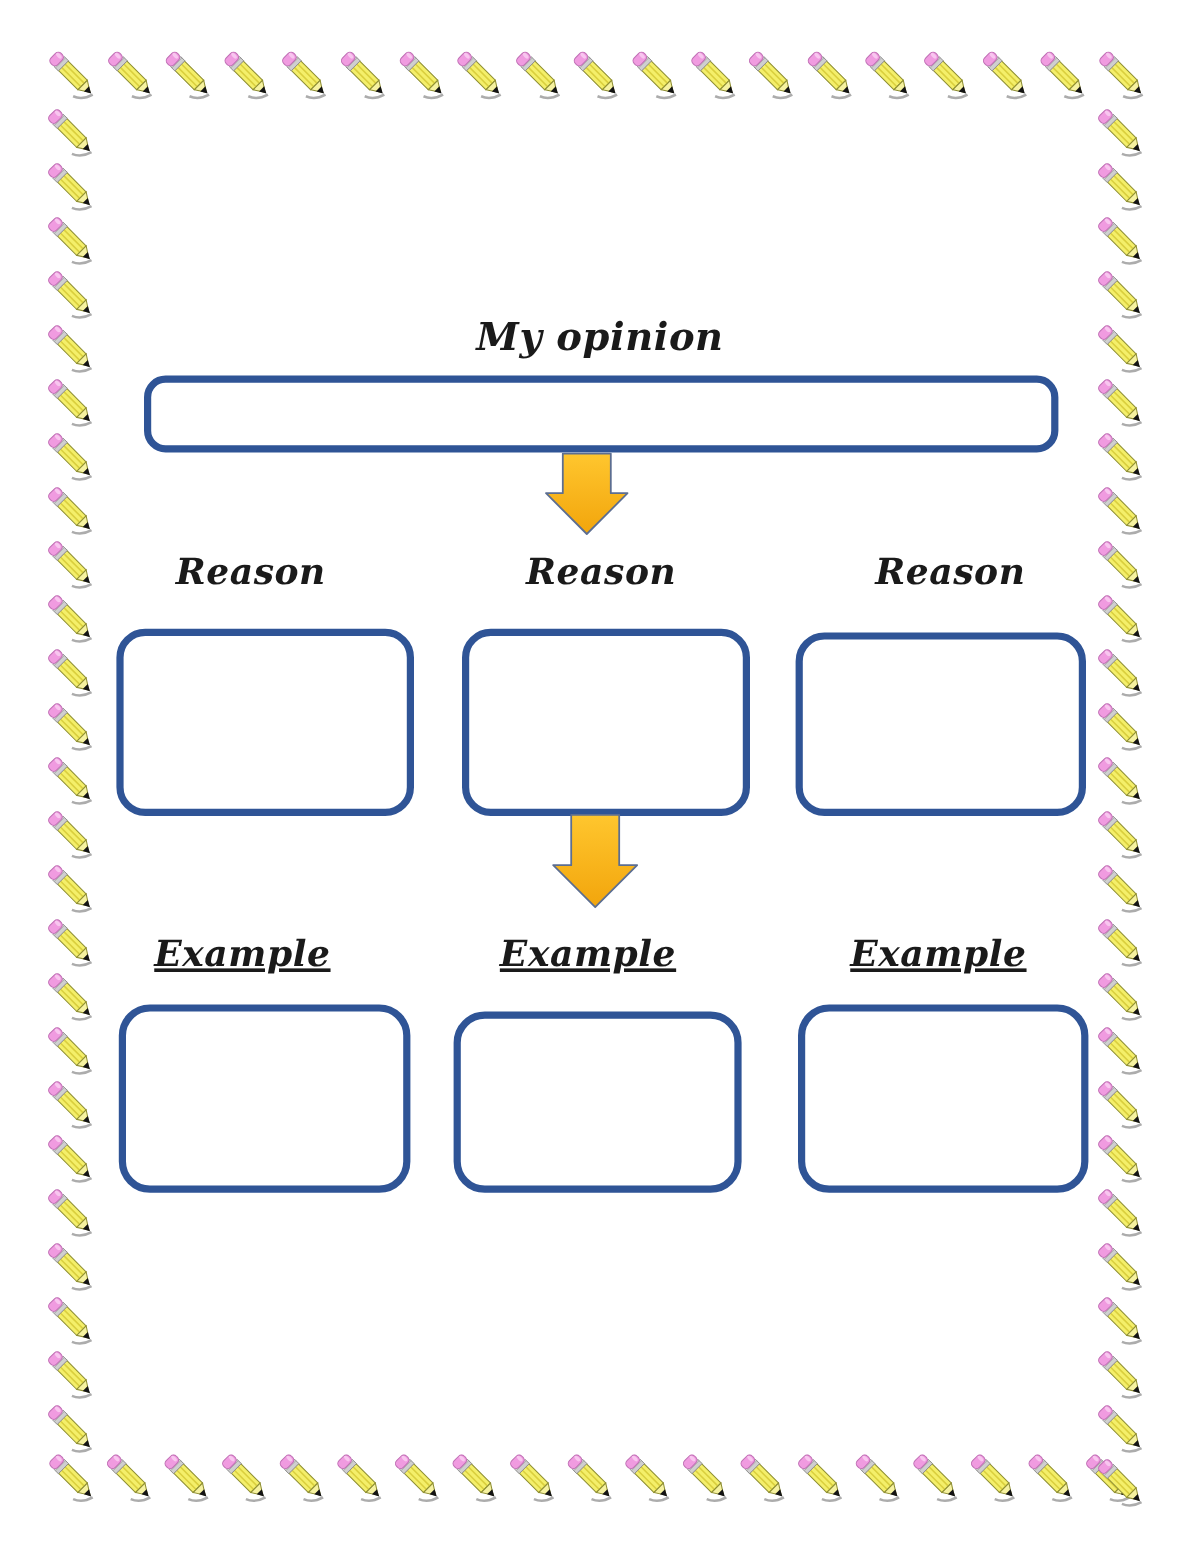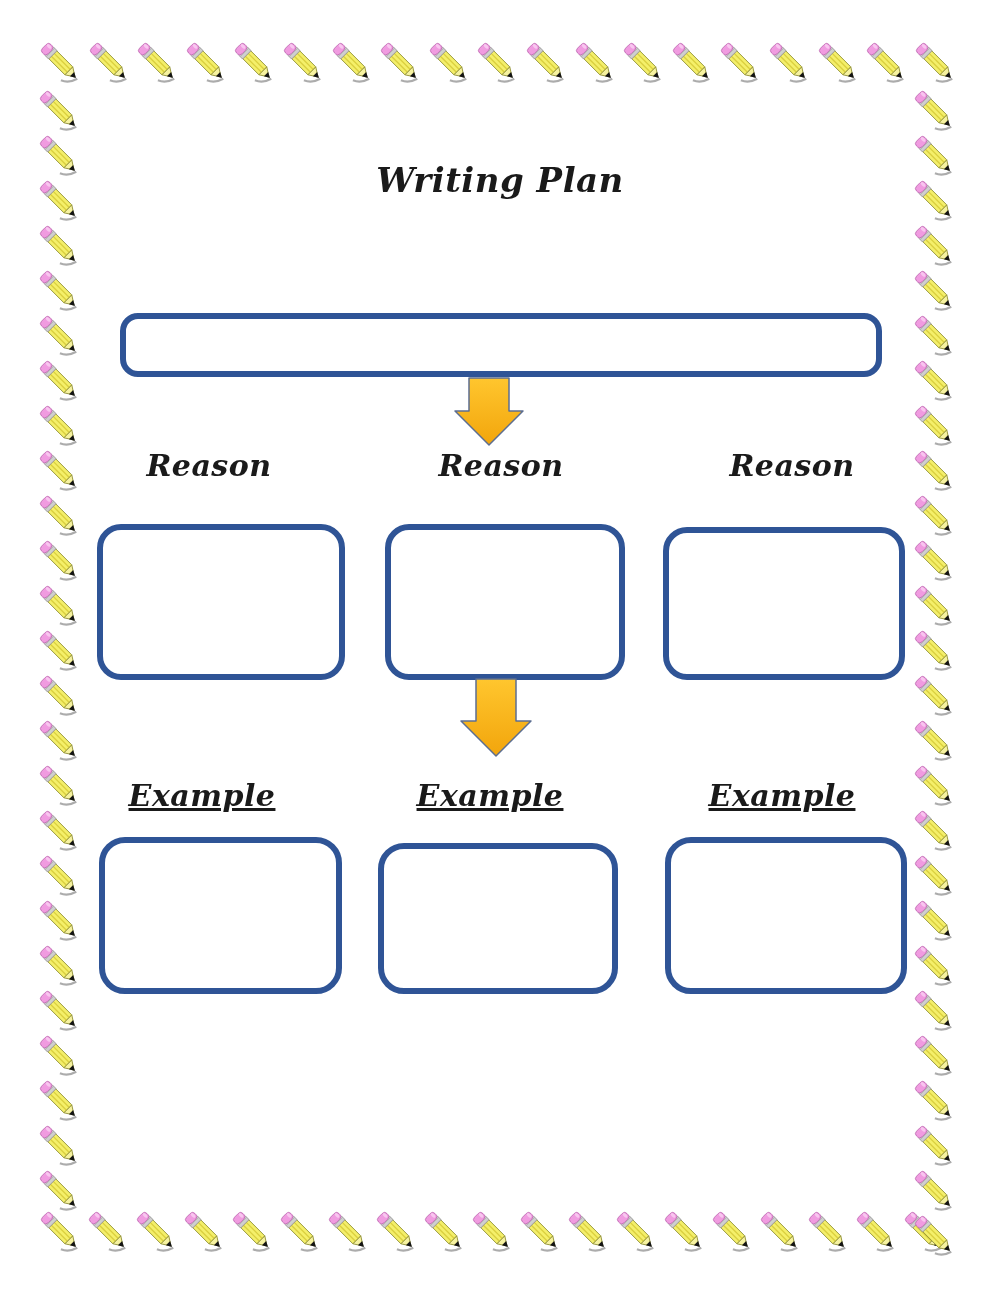--- a/index.html
+++ b/index.html
@@ -12,21 +12,21 @@
     color:#1a1a1a;
   }
   .pencil{position:absolute;width:50px;height:50px;pointer-events:none;}
   .script-text{
     font-style:italic;font-weight:700;
     text-align:center;letter-spacing:0.5px;
     position:absolute;white-space:nowrap;
   }
   .page-title{left:0;right:0;top:160px;font-size:34px;}
   .opinion-label{left:0;right:0;top:262px;font-size:32px;}
-  .cell-label{width:220px;top:448px;font-size:30px;}
+  .cell-label{width:220px;top:460px;font-size:30px;}
   .example-label{top:778px;text-decoration:underline;}
   .input-box{
     position:absolute;
     background:#ffffff;
     border:6px solid #2F5496;
     box-sizing:border-box;
   }
   .opinion-box{left:120px;top:313px;width:762px;height:64px;border-radius:18px;}
   .reason-box{top:524px;height:156px;border-radius:24px;}
   .example-box{top:837px;height:157px;border-radius:26px;}
@@ -54,22 +54,22 @@
         <line x1="13.4" y1="19.8" x2="13.4" y2="32.2" stroke="#a8a8a8" stroke-width="0.7"></line>
         <rect x="4.5" y="19.8" width="8.2" height="12.4" rx="3.5" fill="#F09BE0" stroke="#BF6FB4" stroke-width="0.9"></rect>
         <ellipse cx="8" cy="22.6" rx="3" ry="1.6" fill="#F8C6EF"></ellipse>
       </g>
     </g>
   </defs>
 </svg>
 
 <div class="page">
 
-  <div class="script-text page-title">Writing Plan</div>
-
+
+  <div class="script-text opinion-label">My opinion</div>
   <div class="input-box opinion-box"></div>
 
   <svg class="arrow" style="left:454px;top:377px;" width="70" height="69" viewBox="0 0 70 69">
     <polygon points="15,1 55,1 55,34 69,34 35,68 1,34 15,34" fill="url(#goldgrad)" stroke="#5C6E91" stroke-width="1.5" stroke-linejoin="round"></polygon>
   </svg>
 
   <div class="script-text cell-label" style="left:99px;">Reason</div>
   <div class="script-text cell-label" style="left:391px;">Reason</div>
   <div class="script-text cell-label" style="left:682px;">Reason</div>
 

